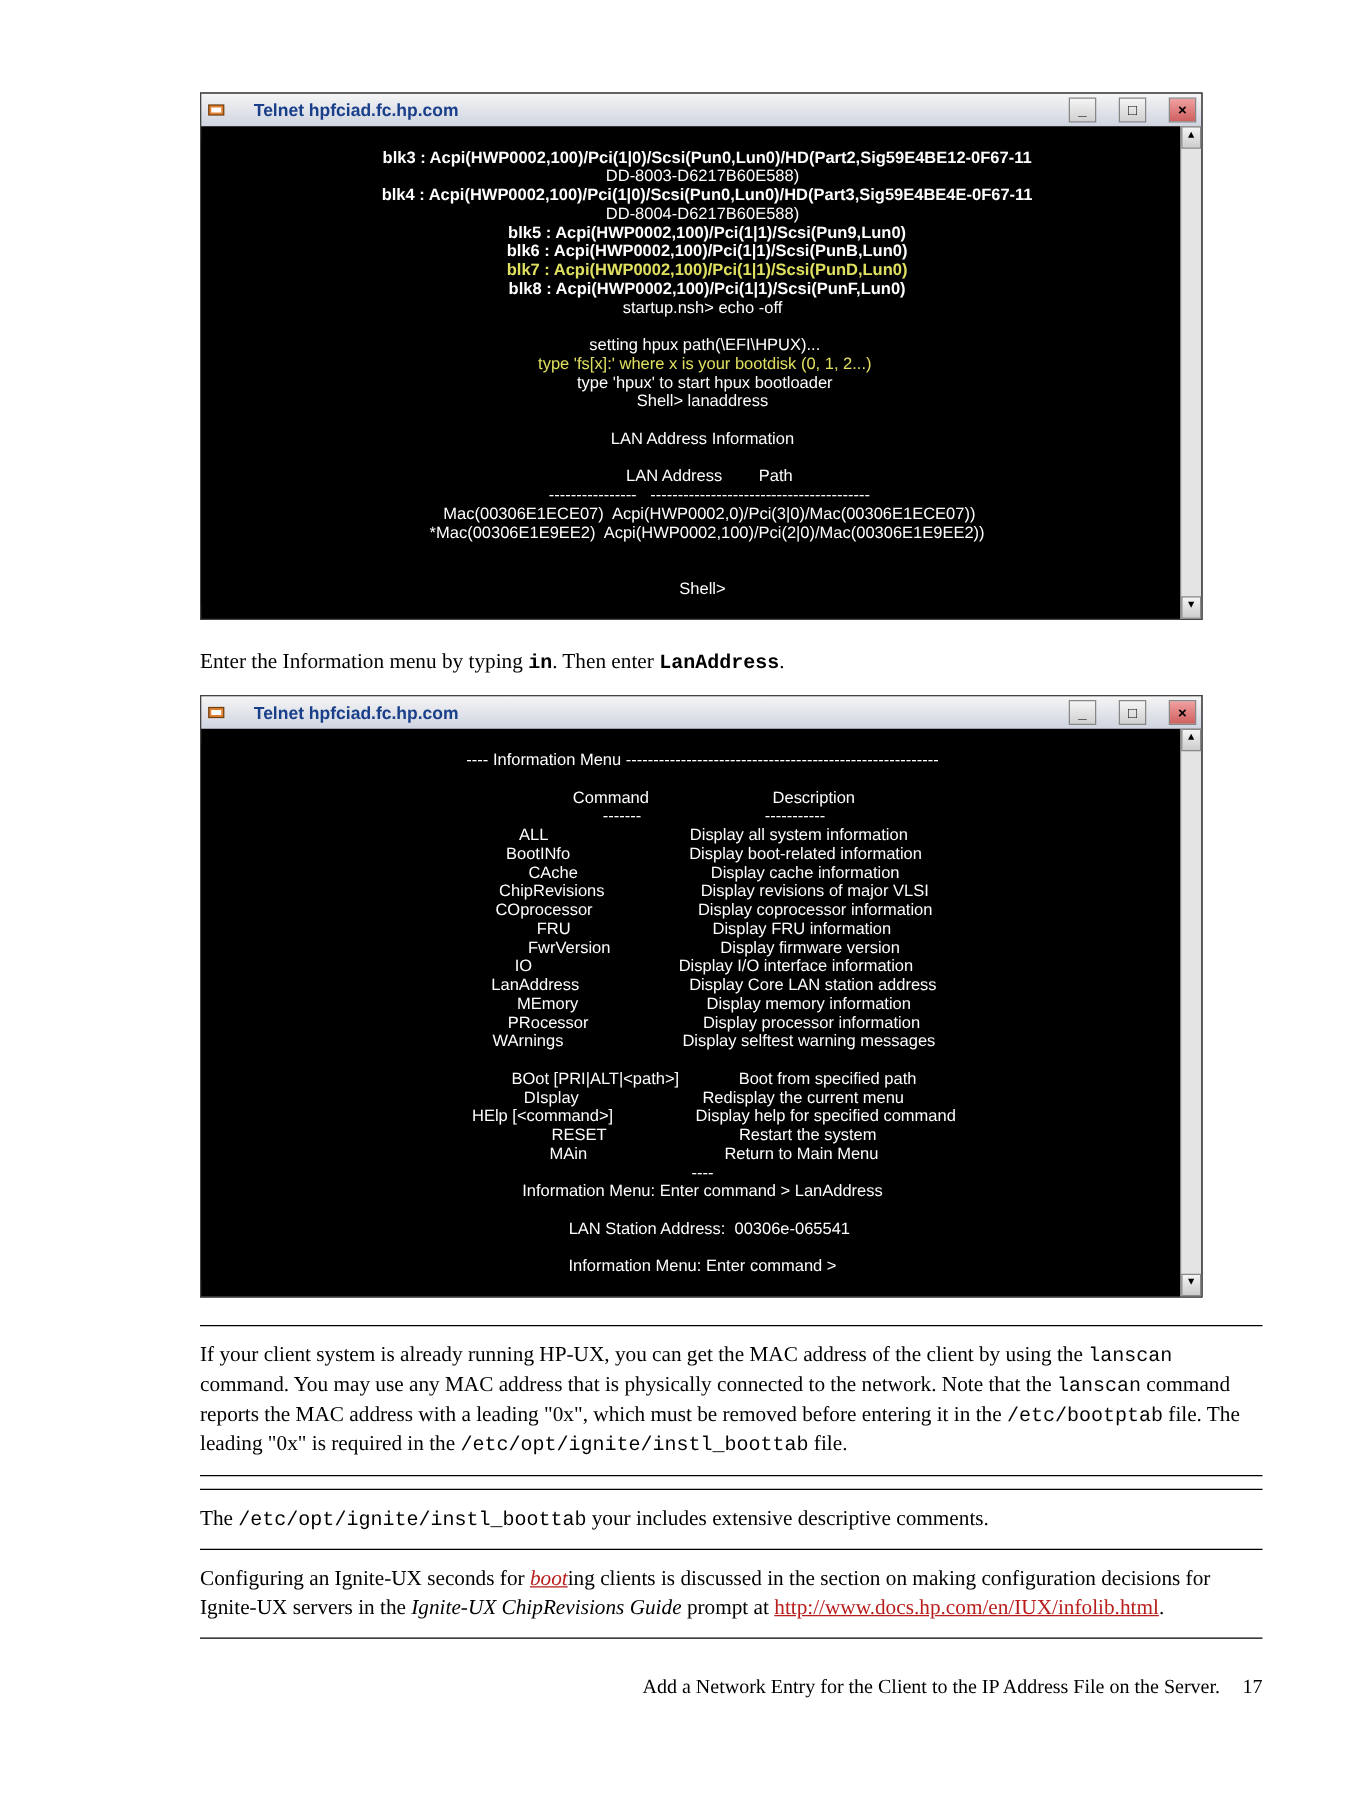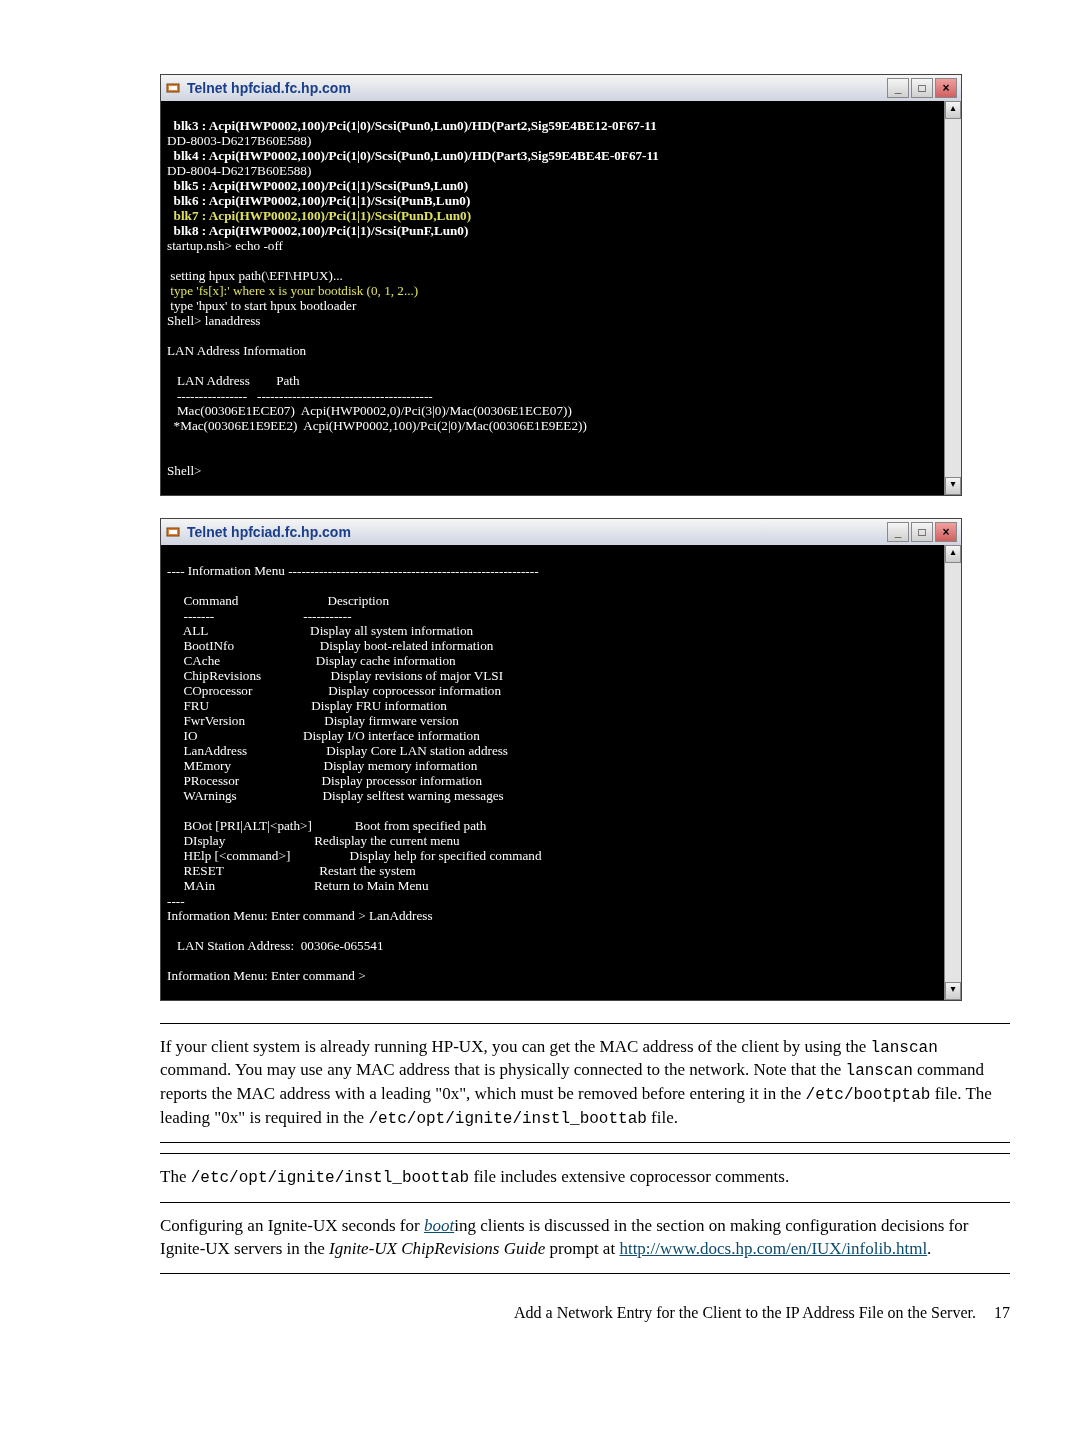--- a/index.html
+++ b/index.html
@@ -16,21 +16,21 @@
   .body-text {
     font-size: 17px;
     line-height: 1.35;
     margin: 12px 0;
   }
   .mono {
     font-family: "Courier New", Courier, monospace;
     font-size: 16px;
   }
   .link {
-    color: #0c4a6e;
+    color: #b91c1c;
     text-decoration: underline;
   }
   .link-italic {
     font-style: italic;
   }
   .hr {
     border: none;
     border-top: 1px solid #000;
     margin: 10px 0;
   }
@@ -44,20 +44,21 @@
   .titlebar {
     height: 26px;
     background: linear-gradient(to bottom, #f5f5f5, #cfd4e0);
     display: flex;
     align-items: center;
     padding: 0 4px;
     font-family: Tahoma, Arial, sans-serif;
     font-size: 14px;
     color: #1a3f8a;
     font-weight: bold;
+    gap: 16px;
   }
   .titlebar .icon {
     width: 16px;
     height: 16px;
     margin-right: 6px;
     display: inline-flex;
     align-items: center;
     justify-content: center;
   }
   .titlebar .spacer {
@@ -79,26 +80,27 @@
     align-items: center;
     justify-content: center;
   }
   .winbtn.close {
     background: linear-gradient(to bottom, #f0a0a0, #d06060);
     font-weight: bold;
   }
   .term {
     position: relative;
     padding: 4px 4px 4px 6px;
-    font-family: Liberation Serif, serif;
+    font-family: Liberation Sans, sans-serif;
     font-size: 13.2px;
     line-height: 15px;
     color: #fff;
     white-space: pre;
     background: #000;
+    text-align: center;
   }
   .scrollbar {
     position: absolute;
     right: 0;
     top: 26px;
     bottom: 0;
     width: 16px;
     background: #e4e4e4;
     border-left: 1px solid #888;
     display: flex;
@@ -170,20 +172,23 @@
 <span class="yellow"></span>
 <span class=""></span>
 <span class="">Shell&gt;</span></pre>
     <div class="scrollbar">
       <div class="sb-btn">▴</div>
       <div class="sb-track"></div>
       <div class="sb-btn">▾</div>
     </div>
   </div>
 
+  <p class="body-text">
+    <span>Enter the Information menu by typing </span><span class="mono bold">in</span><span>. Then enter </span><span class="mono bold">LanAddress</span><span>.</span>
+  </p>
 
   <div class="telnet-window">
     <div class="titlebar">
       <span class="icon">
         <svg width="14" height="14" viewBox="0 0 14 14">
             <rect x="1" y="3" width="12" height="8" fill="#e08030" stroke="#704010"></rect>
             <rect x="3" y="5" width="8" height="4" fill="#fff"></rect>
           </svg>
       </span>
       <span>Telnet hpfciad.fc.hp.com</span>
@@ -227,21 +232,21 @@
     </div>
   </div>
 
   <hr class="hr">
   <p class="body-text">
     <span>If your client system is already running HP-UX, you can get the MAC address of the client by using the </span><span class="mono">lanscan</span><span> command. You may use any MAC address that is physically connected to the network. Note that the </span><span class="mono">lanscan</span><span> command reports the MAC address with a leading "0x", which must be removed before entering it in the </span><span class="mono">/etc/bootptab</span><span> file. The leading "0x" is required in the </span><span class="mono">/etc/opt/ignite/instl_boottab</span><span> file.</span>
   </p>
   <hr class="hr">
   <hr class="hr">
   <p class="body-text">
-    <span>The </span><span class="mono">/etc/opt/ignite/instl_boottab</span><span> file includes extensive coprocessor comments.</span>
+    <span>The </span><span class="mono">/etc/opt/ignite/instl_boottab</span><span> your includes extensive descriptive comments.</span>
   </p>
   <hr class="hr">
   <p class="body-text">
     <span>Configuring an Ignite-UX seconds for </span><a href="#" class="link link-italic">boot</a><span>ing clients is discussed in the section on making configuration decisions for Ignite-UX servers in the </span><em>Ignite-UX ChipRevisions Guide</em><span> prompt at </span><a href="#" class="link">http://www.docs.hp.com/en/IUX/infolib.html</a><span>.</span>
   </p>
   <hr class="hr">
 
   <div class="footer">
     <span>Add a Network Entry for the Client to the IP Address File on the Server.</span>
     <span class="pnum">17</span>

